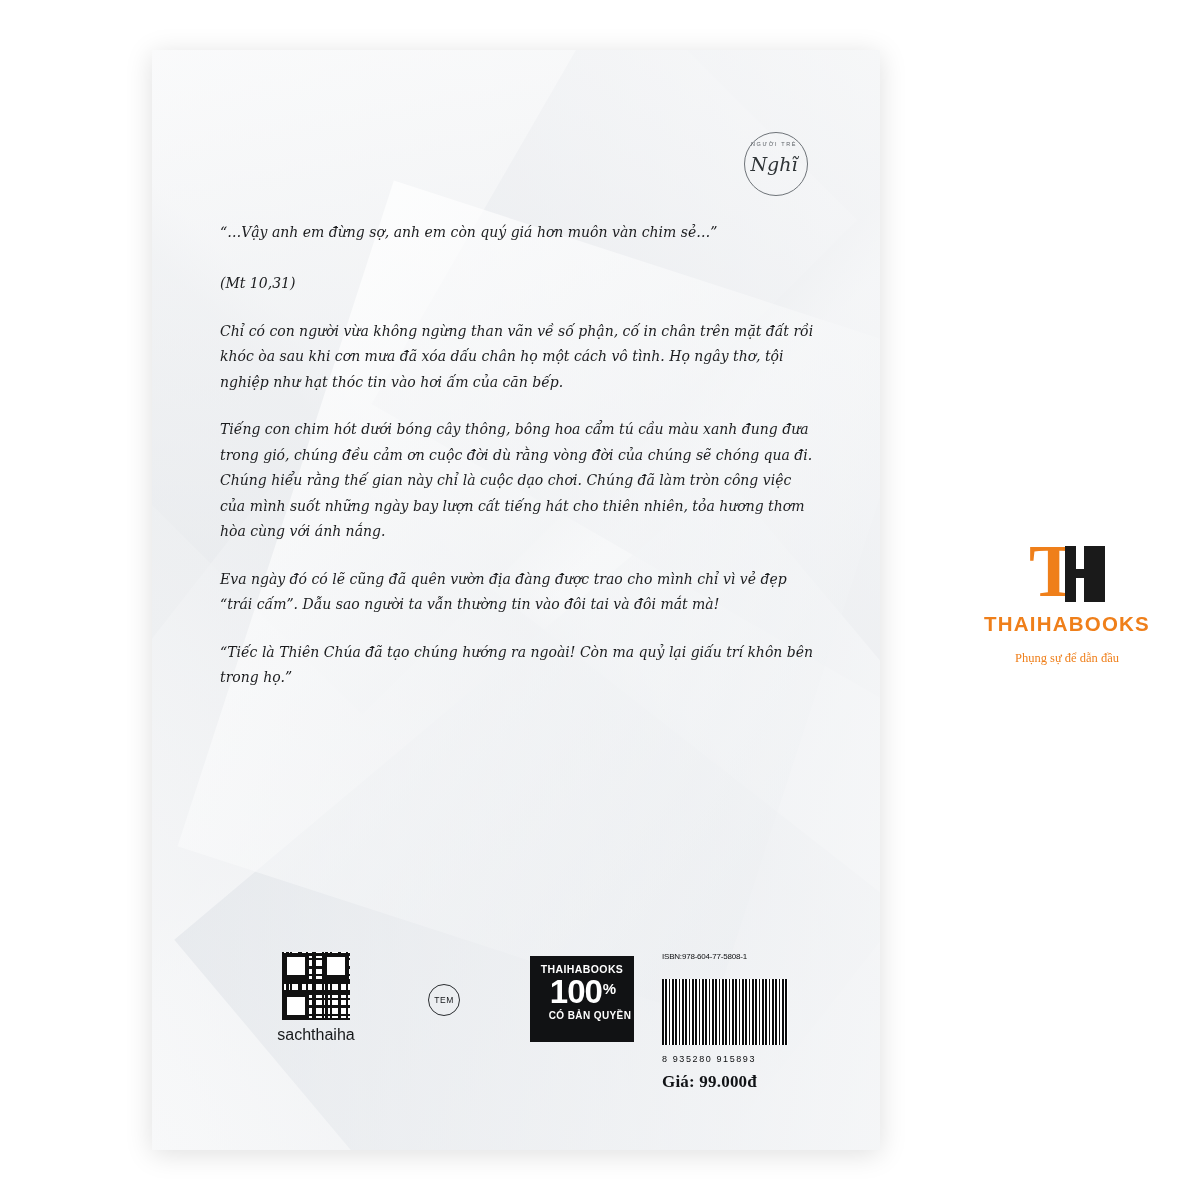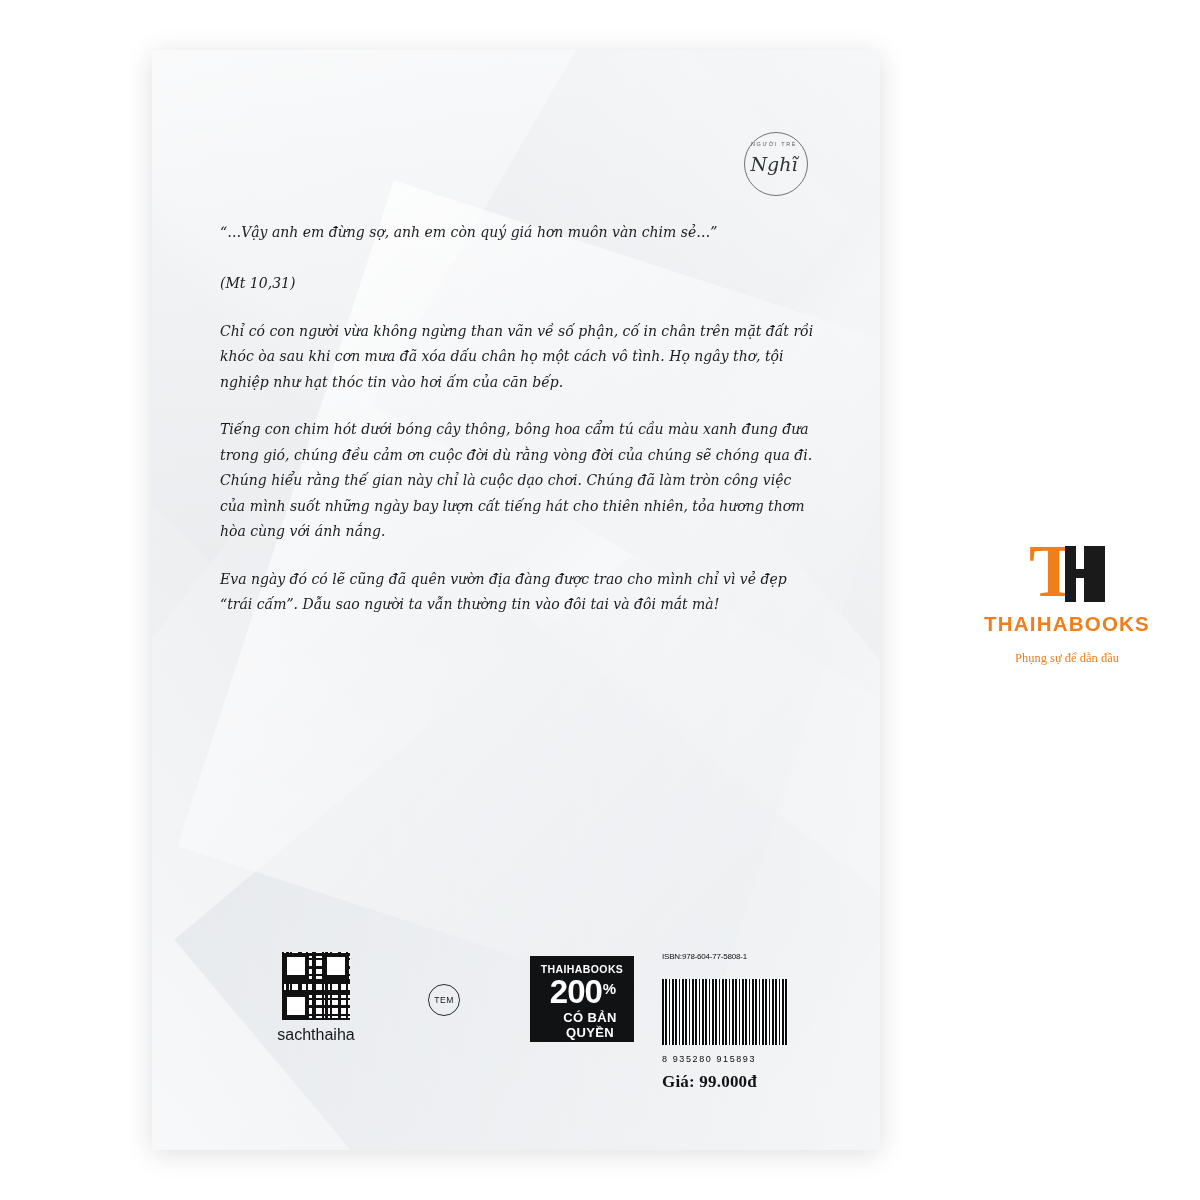--- a/index.html
+++ b/index.html
@@ -219,21 +219,21 @@
     margin-top: 1px;
   }
   #badge-number .pct {
     font-size: 15px;
     vertical-align: top;
     position: relative;
     top: 6px;
     left: 1px;
   }
   #badge-sub {
-    font-size: 13px;
+    font-size: 10px;
     letter-spacing: 0.4px;
     font-weight: bold;
     margin-top: 3px;
     margin-left: 16px;
   }
 
   
   #barcode-block {
     position: absolute;
     left: 510px;
@@ -349,37 +349,38 @@
     <div id="publisher-sup">NGƯỜI TRẺ</div>
     <div id="publisher-name">Nghĩ</div>
   </div>
 
   <div id="blurb">
     <p class="verse">“…Vậy anh em đừng sợ, anh em còn quý giá hơn muôn vàn chim sẻ…”</p>
     <p>(Mt 10,31)</p>
     <p>Chỉ có con người vừa không ngừng than vãn về số phận, cố in chân trên mặt đất rồi khóc òa sau khi cơn mưa đã xóa dấu chân họ một cách vô tình. Họ ngây thơ, tội nghiệp như hạt thóc tin vào hơi ấm của căn bếp.</p>
     <p>Tiếng con chim hót dưới bóng cây thông, bông hoa cẩm tú cầu màu xanh đung đưa trong gió, chúng đều cảm ơn cuộc đời dù rằng vòng đời của chúng sẽ chóng qua đi. Chúng hiểu rằng thế gian này chỉ là cuộc dạo chơi. Chúng đã làm tròn công việc của mình suốt những ngày bay lượn cất tiếng hát cho thiên nhiên, tỏa hương thơm hòa cùng với ánh nắng.</p>
     <p>Eva ngày đó có lẽ cũng đã quên vườn địa đàng được trao cho mình chỉ vì vẻ đẹp “trái cấm”. Dẫu sao người ta vẫn thường tin vào đôi tai và đôi mắt mà!</p>
+    <p>“Tiếc là Thiên Chúa đã tạo chúng hướng ra ngoài! Còn ma quỷ lại giấu trí khôn bên trong họ.”</p>
   </div>
 
   <div id="bottom-strip">
 
     <div id="qr-block">
       <div id="qr-code">
         <div id="qr-eye-bl"></div>
       </div>
       <div id="qr-caption">sachthaiha</div>
     </div>
 
     <div id="tem-stamp">TEM</div>
 
     <div id="copyright-badge">
       <div id="badge-brand">THAIHABOOKS</div>
       <div id="badge-number">
-        <span>200</span><span class="pct">%</span>
+        <span>100</span><span class="pct">%</span>
       </div>
       <div id="badge-sub">CÓ BẢN QUYỀN</div>
     </div>
 
     <div id="barcode-block">
       <div id="isbn-text">ISBN:978-604-77-5808-1</div>
       <div id="barcode-bars"></div>
       <div id="barcode-digits">8 935280 915893</div>
       <div id="price-text">Giá: 99.000đ</div>
     </div>

